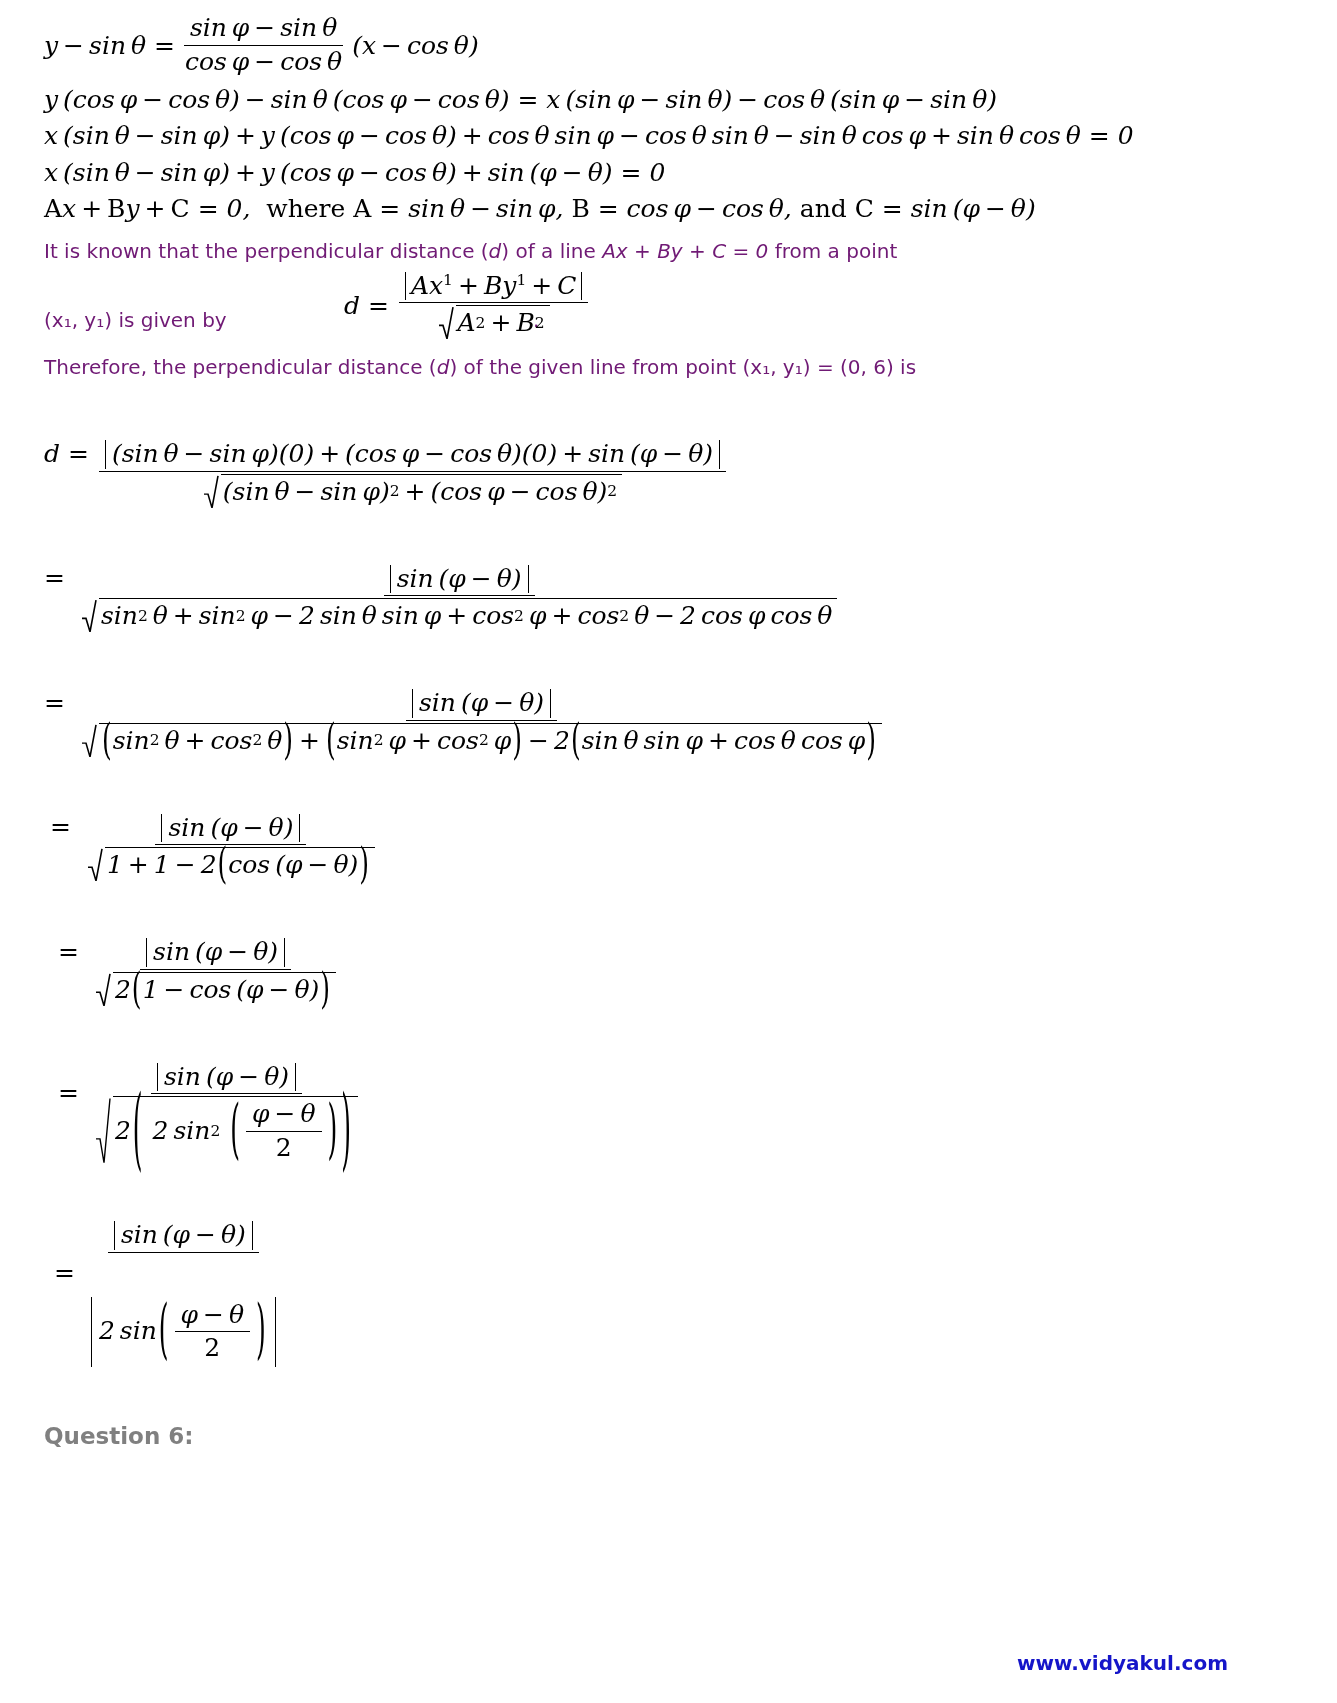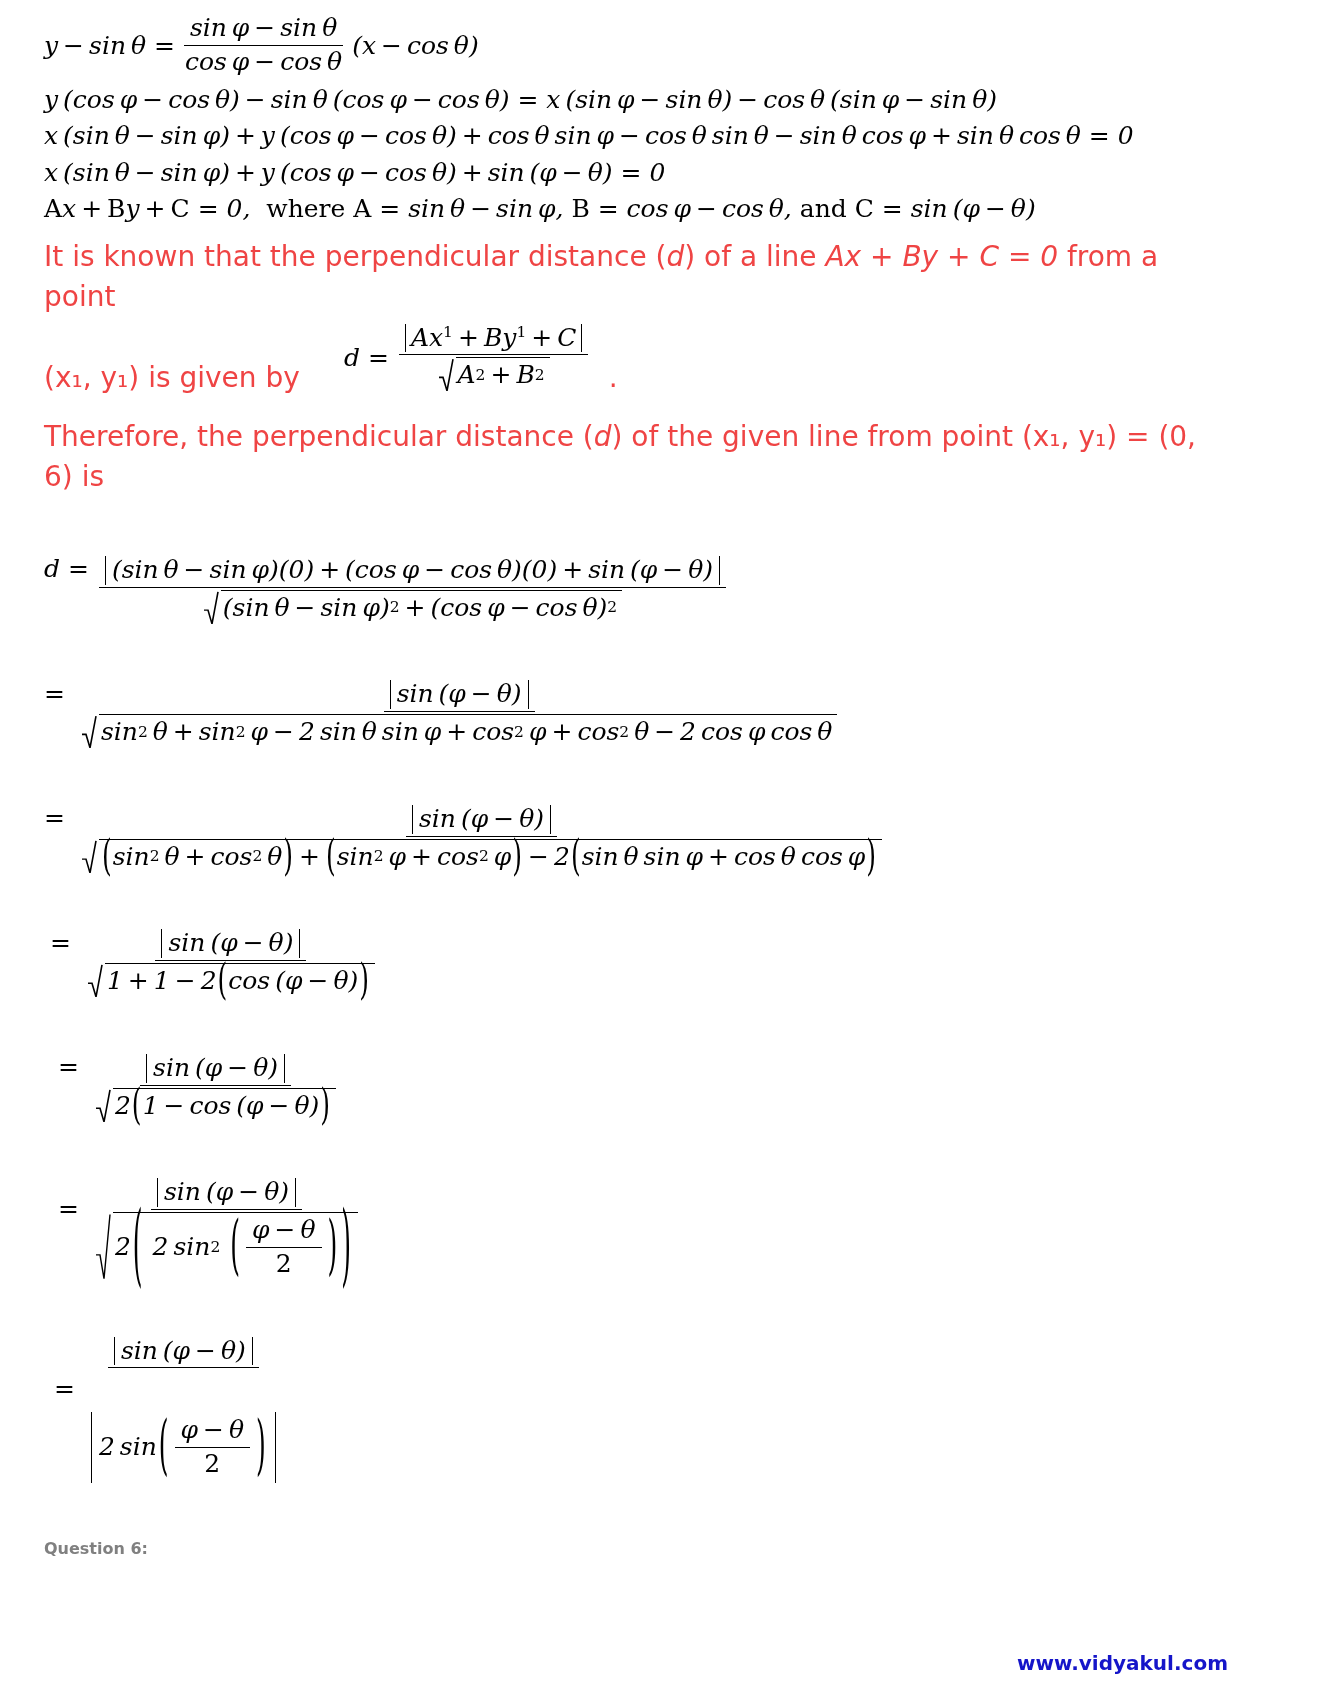--- a/index.html
+++ b/index.html
@@ -125,30 +125,30 @@
   }
   .eqsign {
     font-family: "DejaVu Serif", serif;
     font-size: 25px;
     font-style: normal;
     margin-right: 6px;
   }
   
   .prose {
     font-family: "DejaVu Sans", sans-serif;
-    font-size: 28px;
+    font-size: 20px;
     line-height: 1.45;
-    color: #ef4444;
+    color: #701a75;
     margin: 14px 0 4px 0;
   }
   .prose i { font-style: italic; }
   .q-label {
     font-family: "DejaVu Sans", sans-serif;
     font-weight: bold;
-    font-size: 16px;
+    font-size: 23px;
     color: #808080;
     margin-top: 56px;
   }
   .footer {
     position: absolute;
     right: 48px;
     bottom: 28px;
     font-family: "DejaVu Sans", sans-serif;
     font-weight: bold;
     font-size: 20px;

